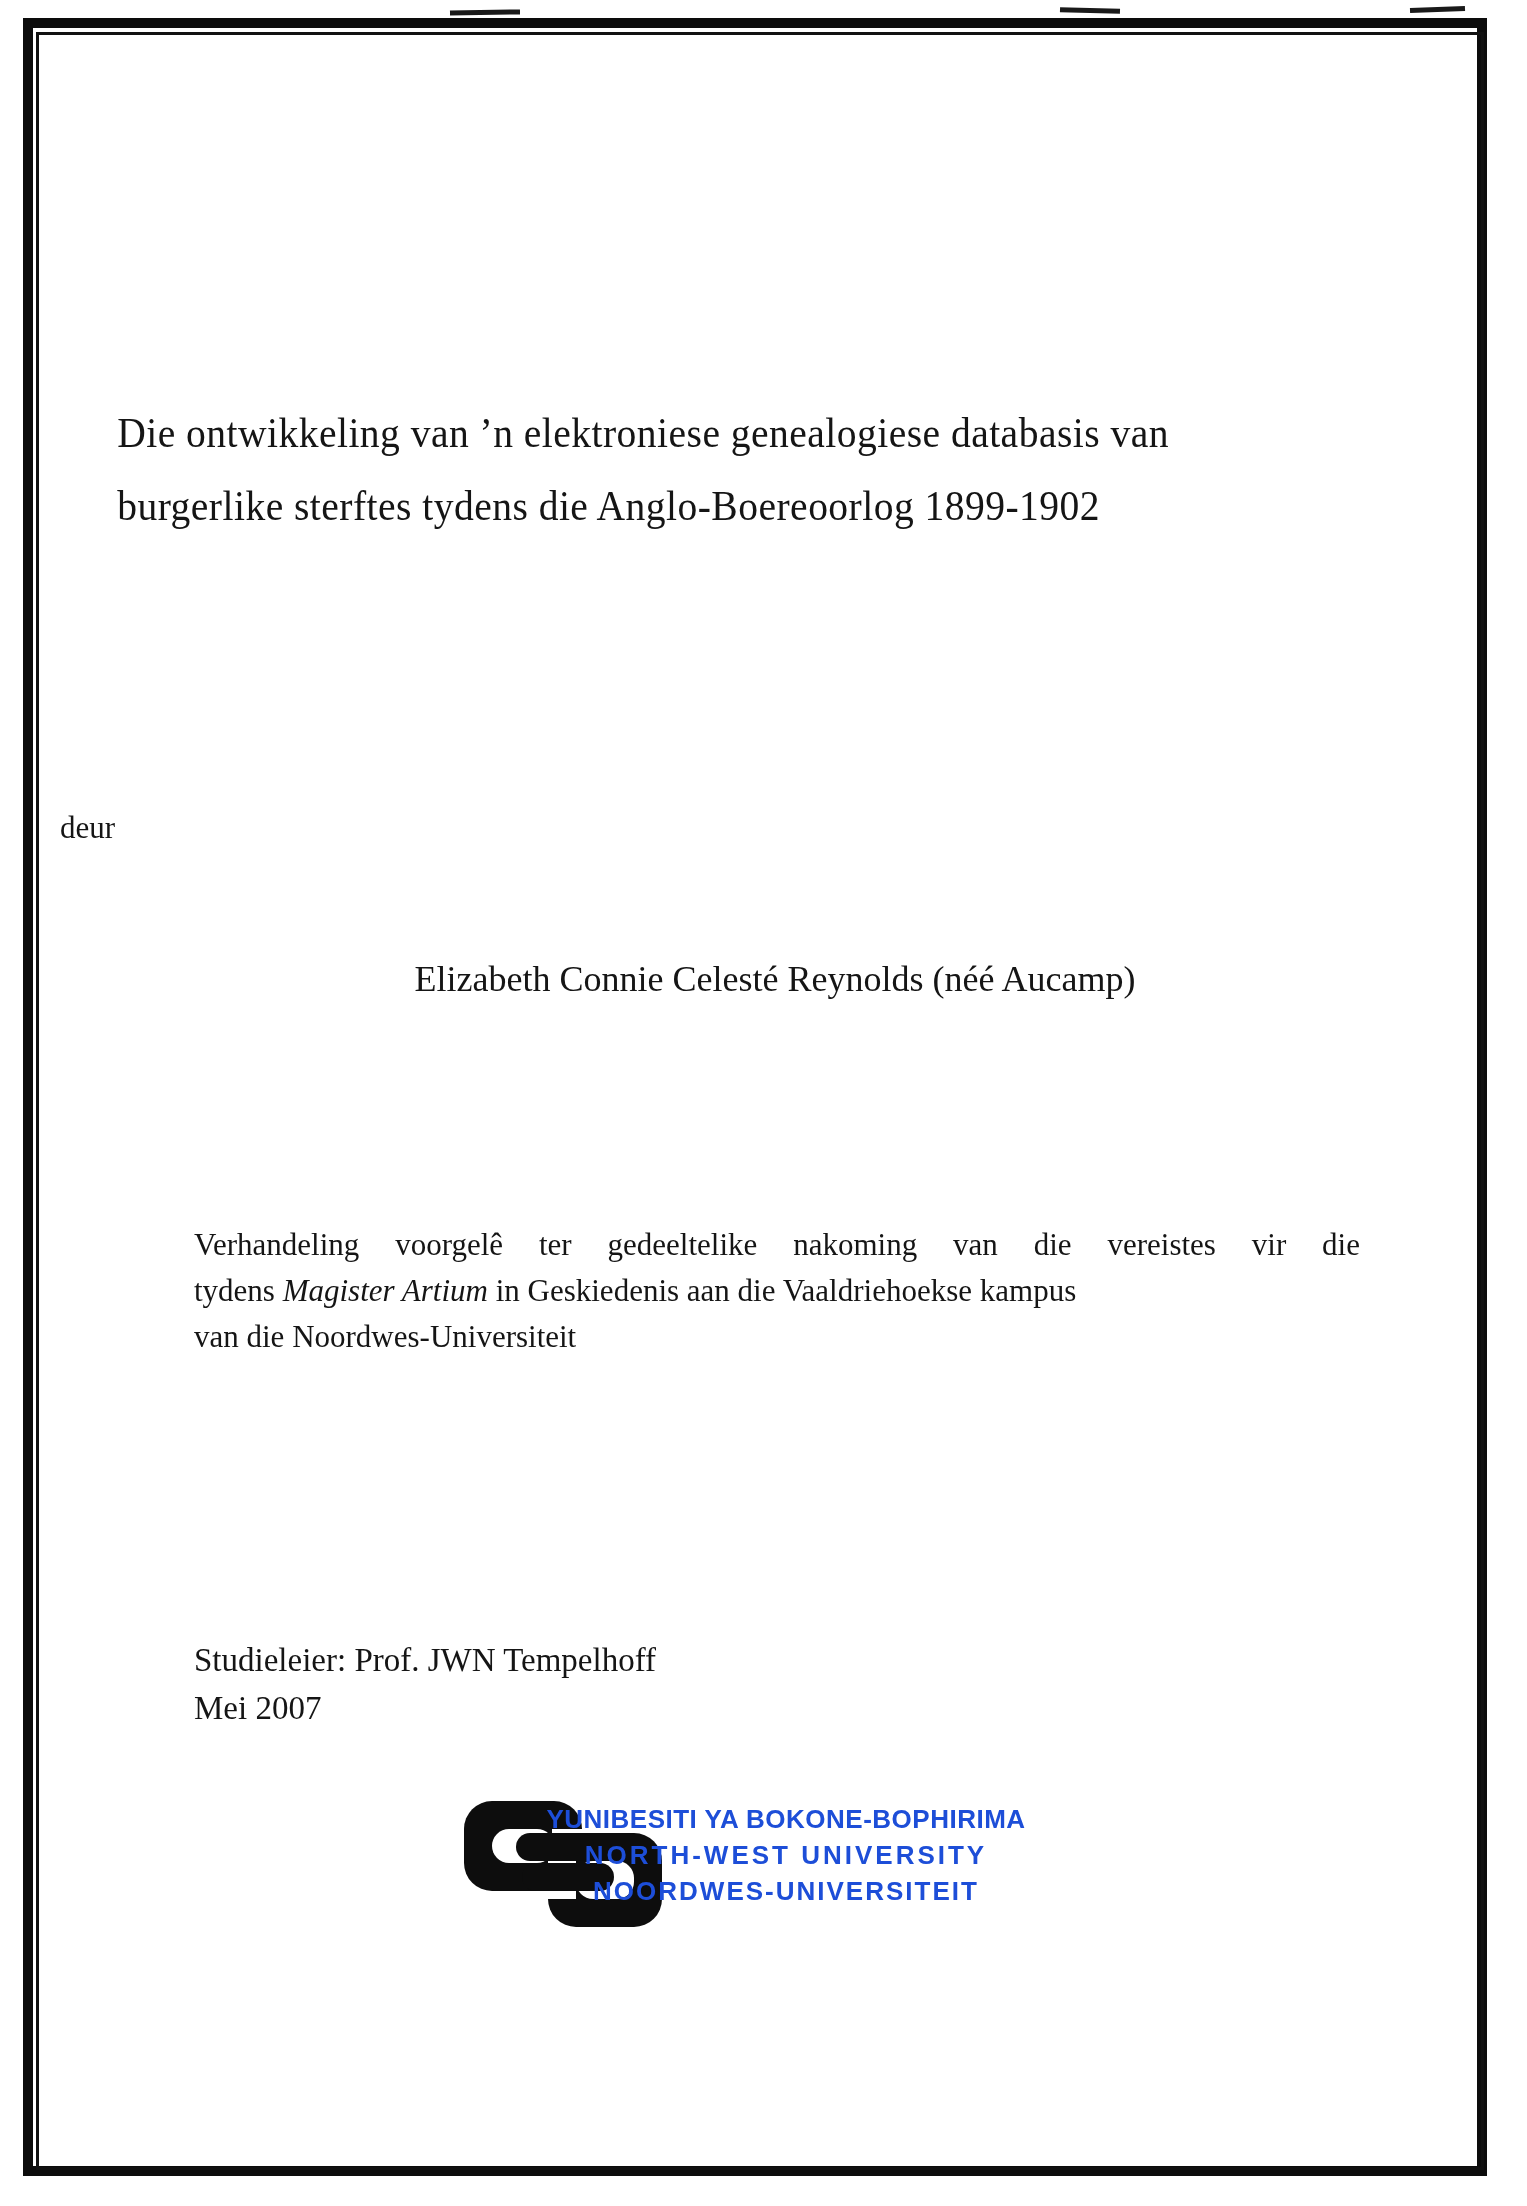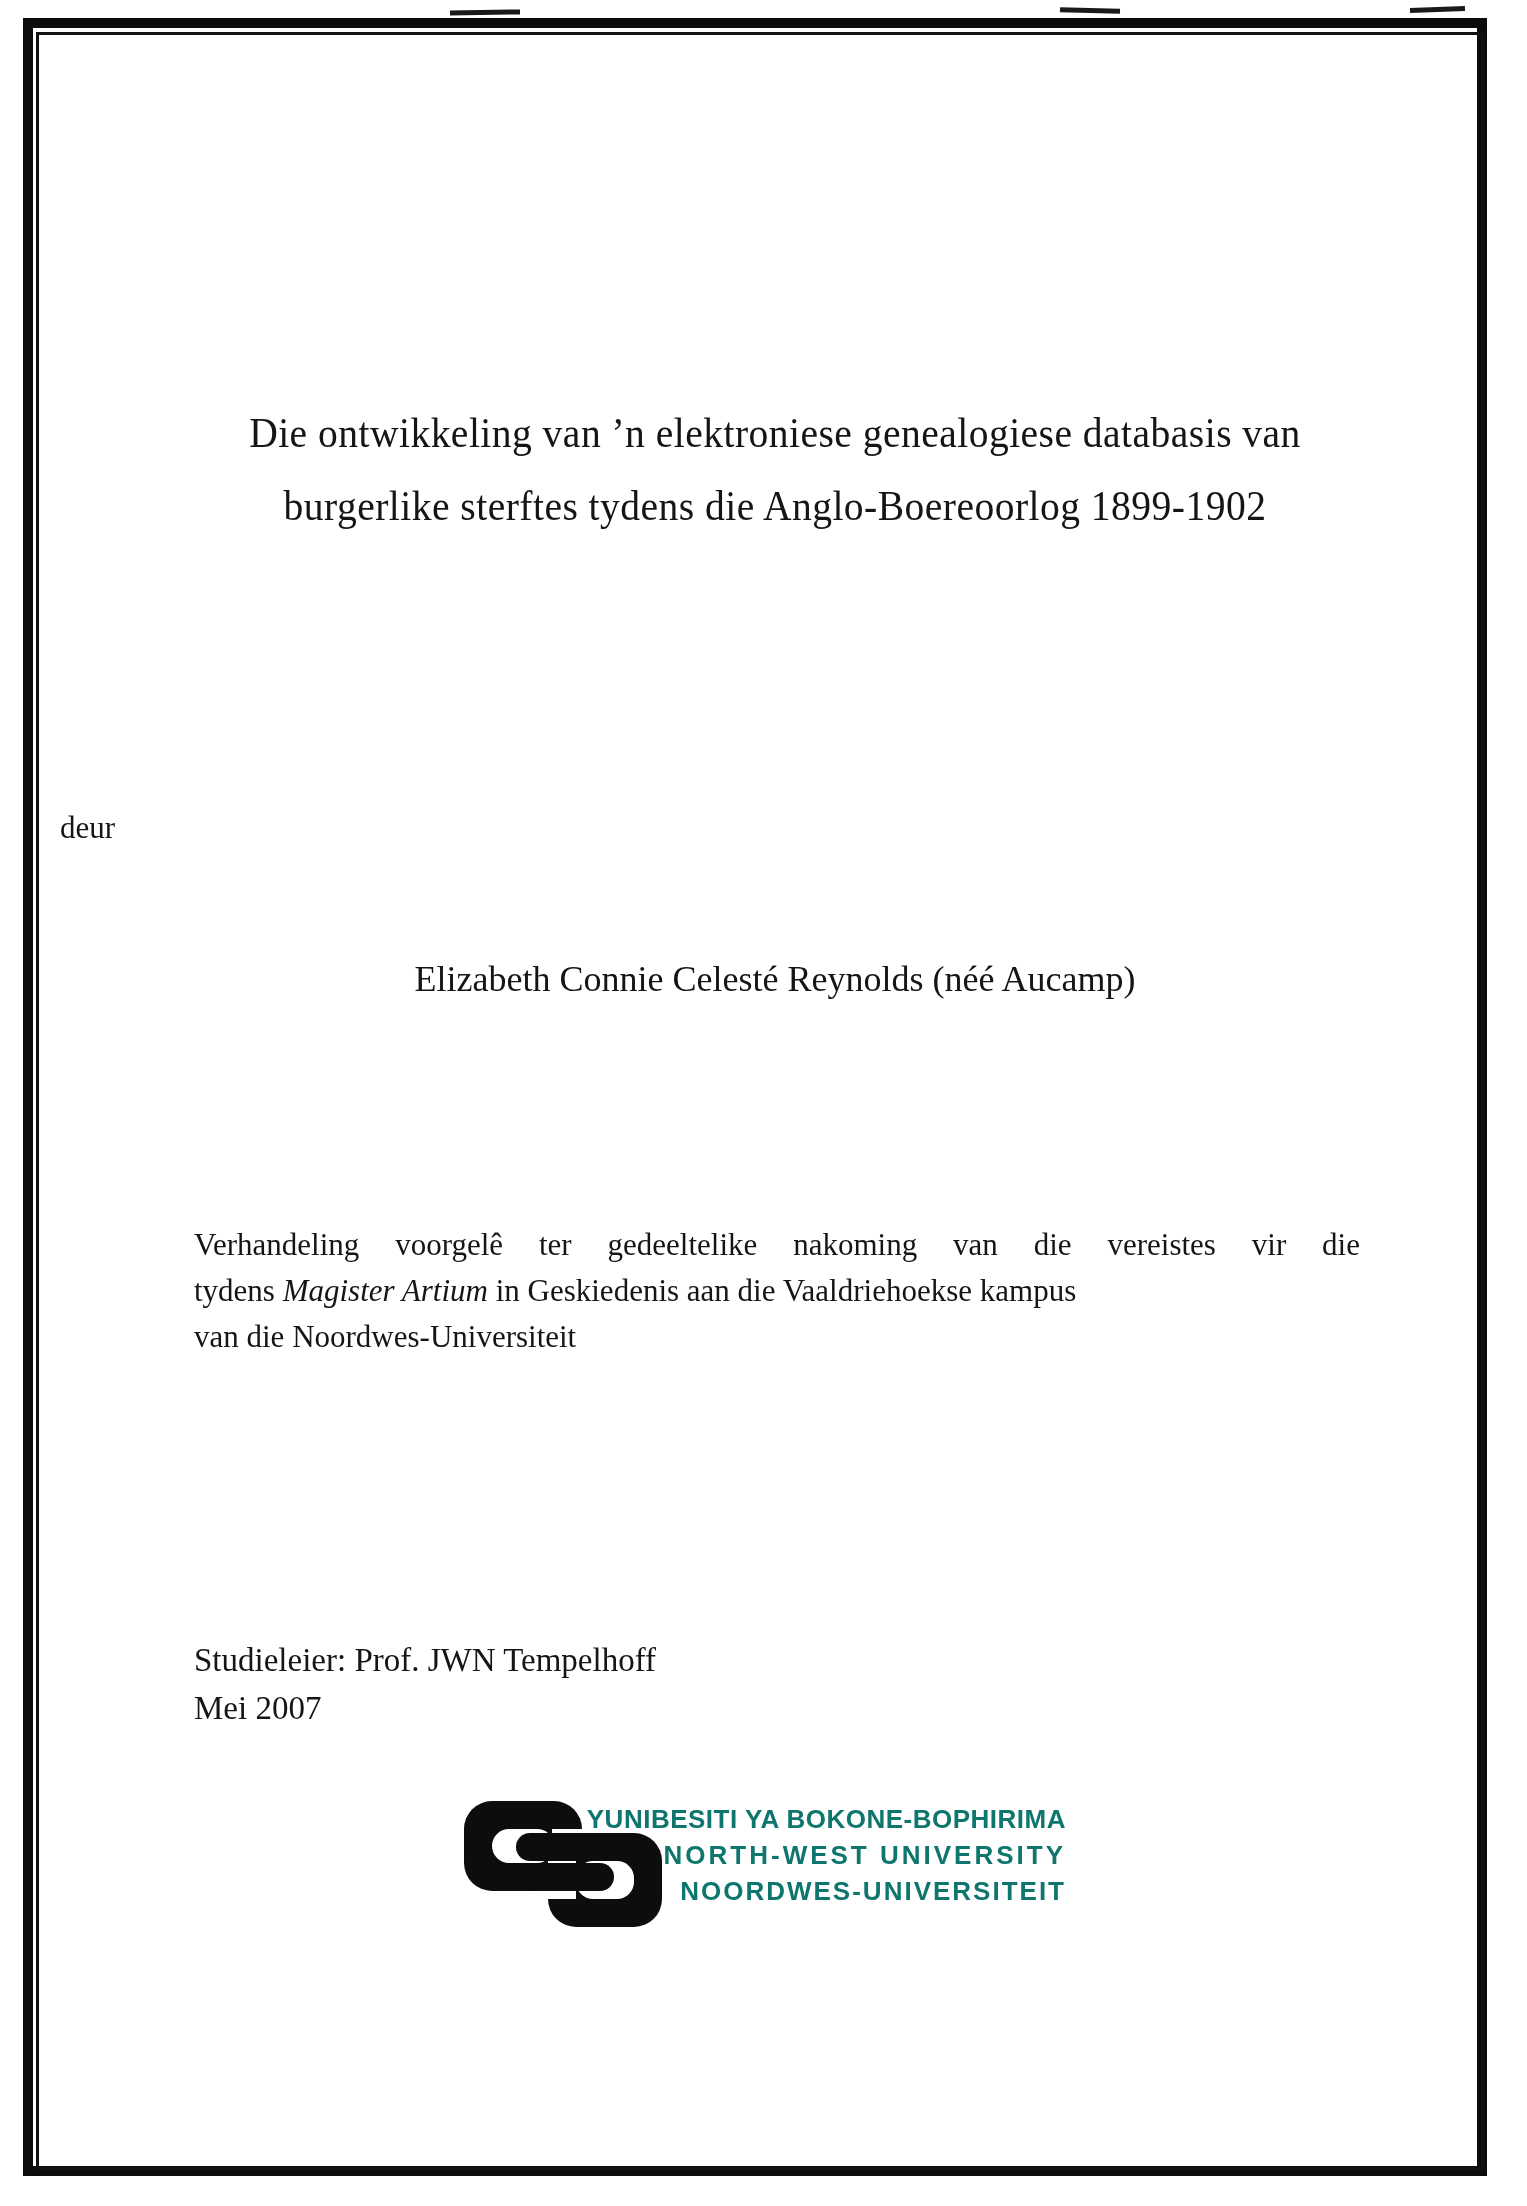--- a/index.html
+++ b/index.html
@@ -28,21 +28,21 @@
   }
   
   .scan-speck{position:absolute;background:#1a1a1a;}
   .speck1{left:450px;top:10px;width:70px;height:5px;transform:rotate(-1deg);}
   .speck2{left:1060px;top:8px;width:60px;height:5px;transform:rotate(1.5deg);}
   .speck3{left:1410px;top:7px;width:55px;height:5px;transform:rotate(-2deg);}
 
   .title-block{
     position:absolute;
     left:60px;top:396px;width:1430px;
-    text-align:center;
+    text-align:left;
     font-size:43px;
     line-height:73px;
     letter-spacing:0.5px;
   }
   .title-line{transform:scaleX(0.92);transform-origin:center;white-space:nowrap;}
 
   .byline{
     position:absolute;
     left:60px;top:810px;width:1430px;
     font-size:31px;
@@ -78,26 +78,26 @@
   }
   .logo-mark{
     position:absolute;
     left:464px;top:1801px;
     width:198px;height:126px;
   }
   .logo-text{
     position:absolute;
     right:461px;top:1801px;
     width:560px;
-    text-align:right;
+    text-align:center;
     font-family:"Liberation Sans", sans-serif;
     font-weight:700;
     font-size:26px;
     line-height:36px;
-    color:#0f766e;
+    color:#1d4ed8;
     white-space:nowrap;
   }
   .logo-text .ln1{letter-spacing:0.5px;}
   .logo-text .ln2{letter-spacing:3px;}
   .logo-text .ln3{letter-spacing:2px;}
 </style>
 </head>
 <body>
 
 <div class="page">

